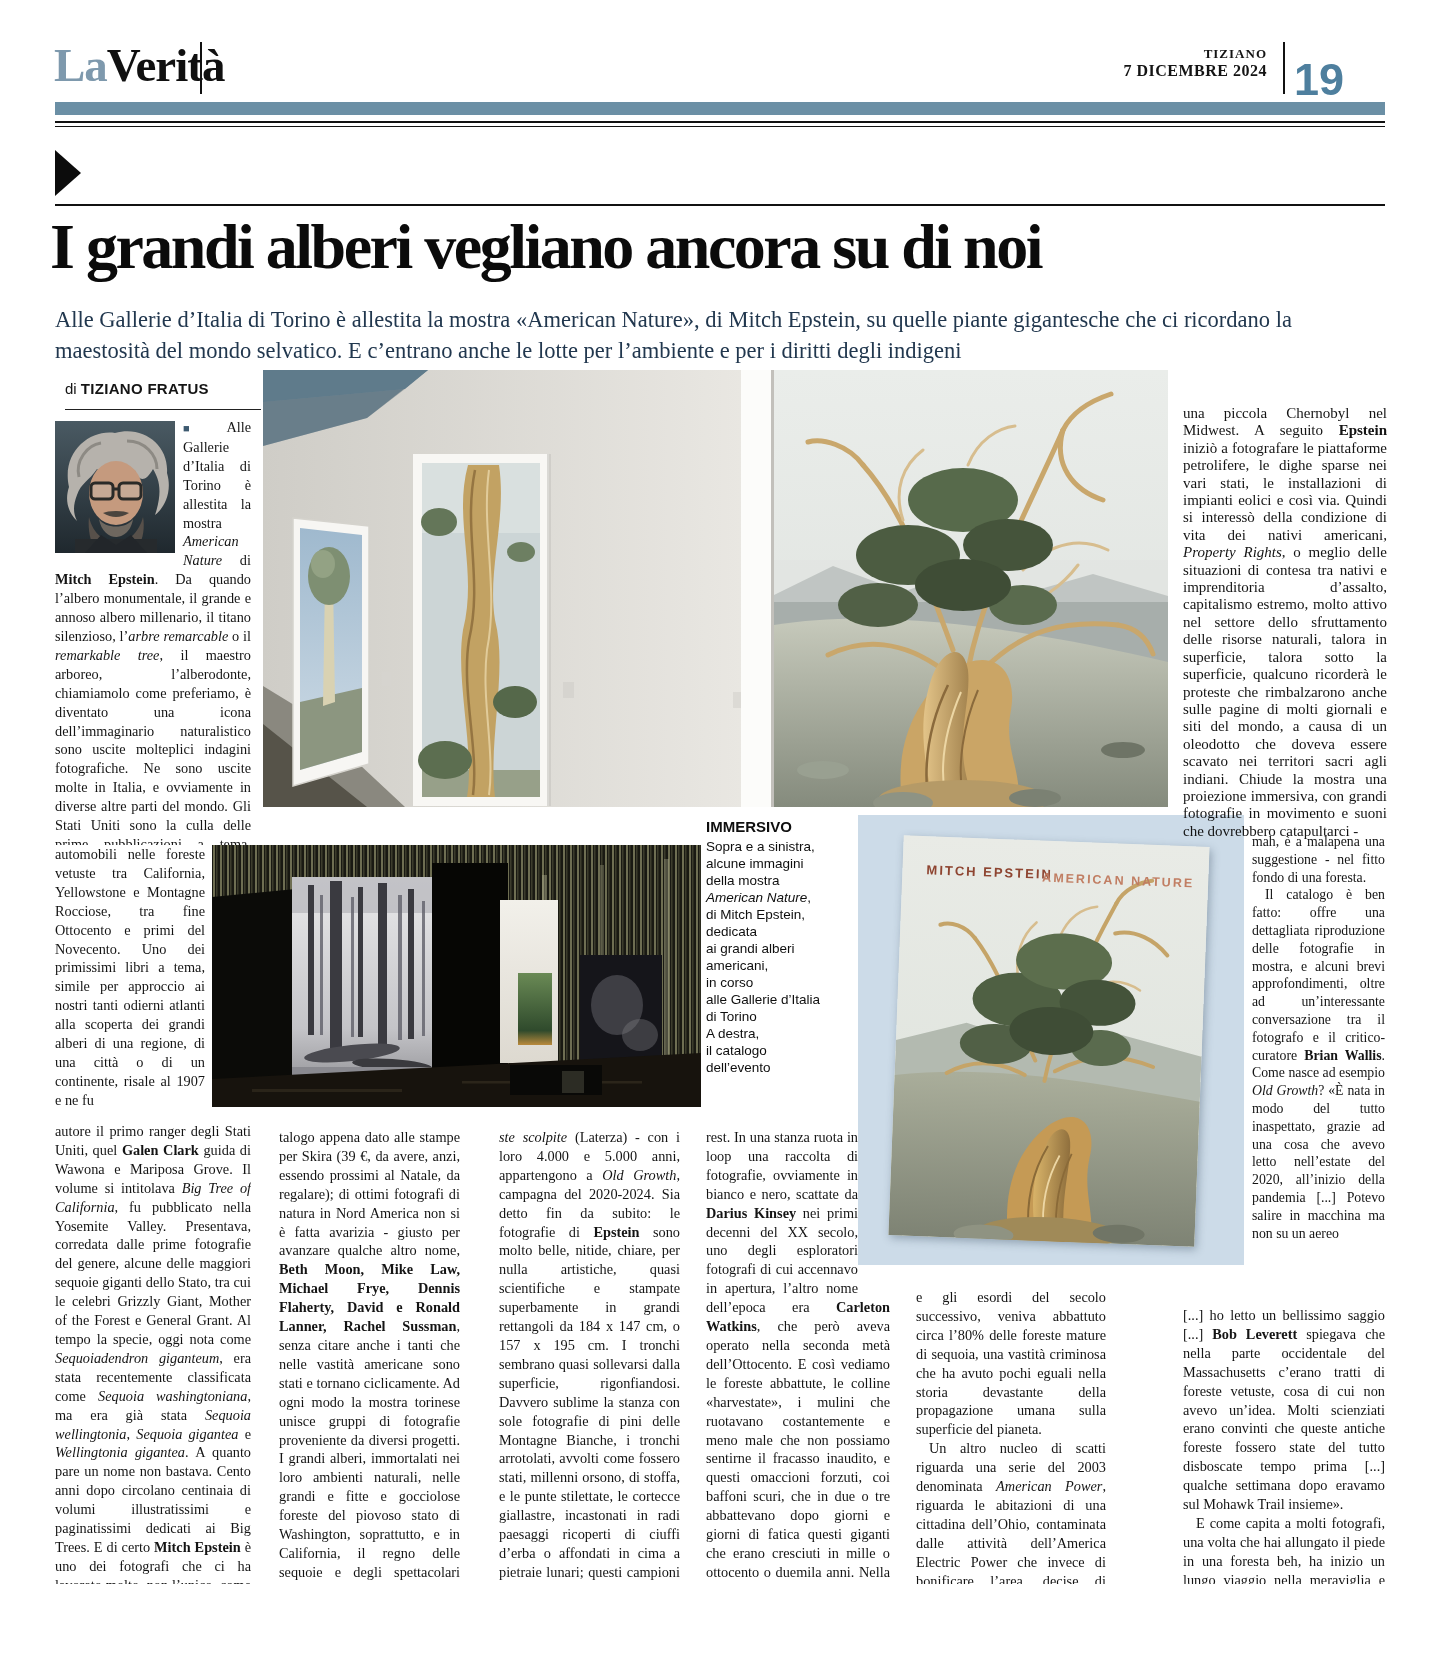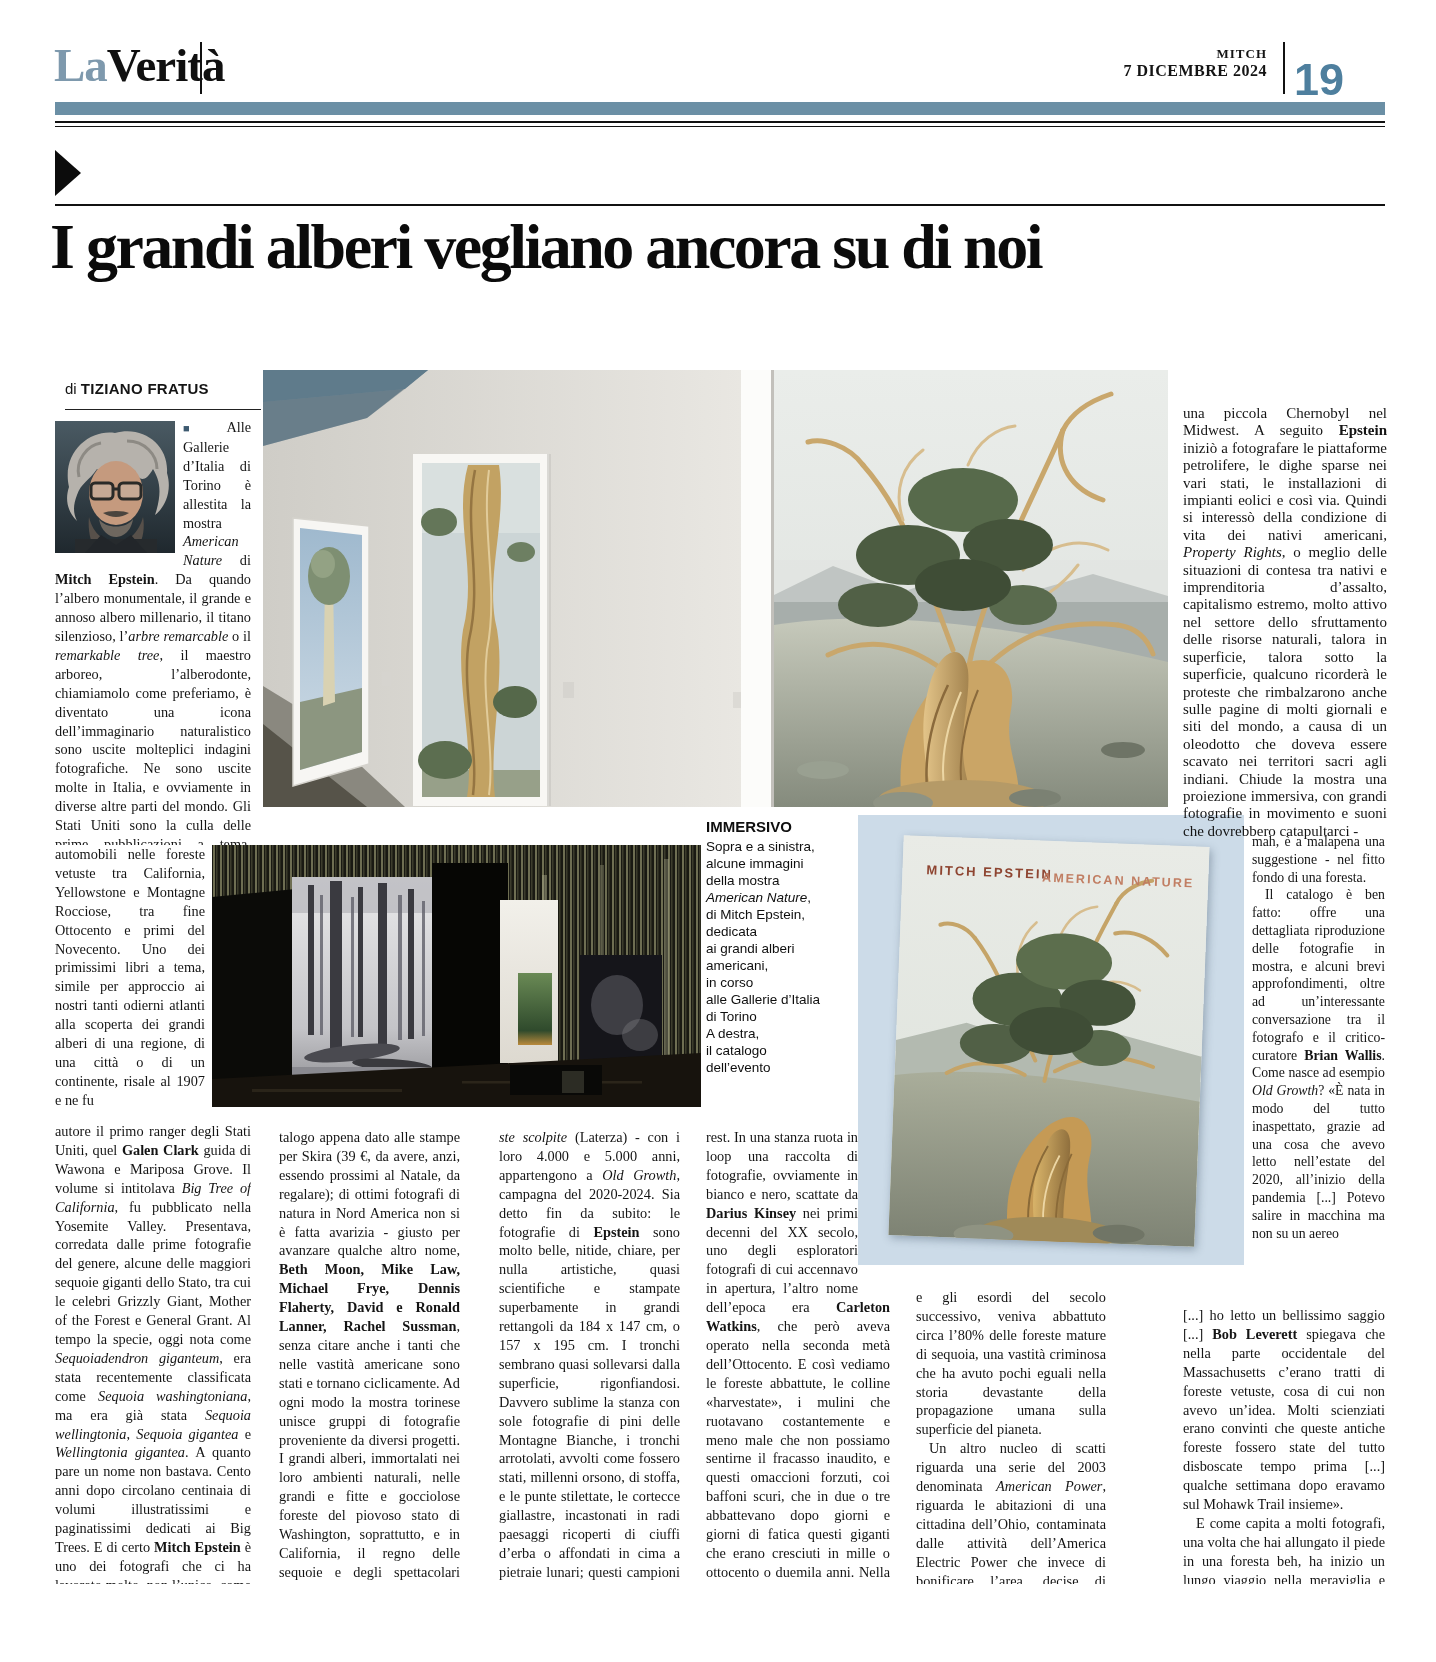--- a/index.html
+++ b/index.html
@@ -84,33 +84,34 @@
 </head>
 <body>
 
 <div class="page">
 
   <div class="abs masthead">
     <span class="la">La</span><span class="verita">Verità</span>
   </div>
   <div class="abs vrule" style="left:200px;top:42px;height:52px;"></div>
   <div class="abs dateblock">
-    <div class="wd">MITCH</div>
+    <div class="wd">TIZIANO</div>
     <div class="dt">7 DICEMBRE 2024</div>
   </div>
   <div class="abs vrule" style="left:1283px;top:42px;height:52px;"></div>
   <div class="abs pagenum">19</div>
   <div class="abs blueband"></div>
   <div class="abs hairline" style="left:55px;top:121px;width:1330px;"></div>
   <div class="abs hairline" style="left:55px;top:125.5px;width:1330px;"></div>
 
   <div class="abs kicker-arrow"></div>
   <div class="abs hairline" style="left:55px;top:204px;width:1330px;"></div>
 
   <h1 class="abs headline" style="margin:0;">I grandi alberi vegliano ancora su di noi</h1>
+  <div class="abs standfirst">Alle Gallerie d’Italia di Torino è allestita la mostra «American Nature», di Mitch Epstein, su quelle piante gigantesche che ci ricordano la maestosità del mondo selvatico. E c’entrano anche le lotte per l’ambiente e per i diritti degli indigeni</div>
 
   <div class="abs byline">
     <span class="pre">di </span><span class="nm">TIZIANO FRATUS</span>
   </div>
 
   <div class="abs mainphoto">
     <svg class="photo-svg" viewBox="0 0 905 437" preserveAspectRatio="none">
       <defs>
         <linearGradient id="wallg" x1="0" y1="0" x2="1" y2="0">
           <stop offset="0" stop-color="#cfcdc7"></stop>

